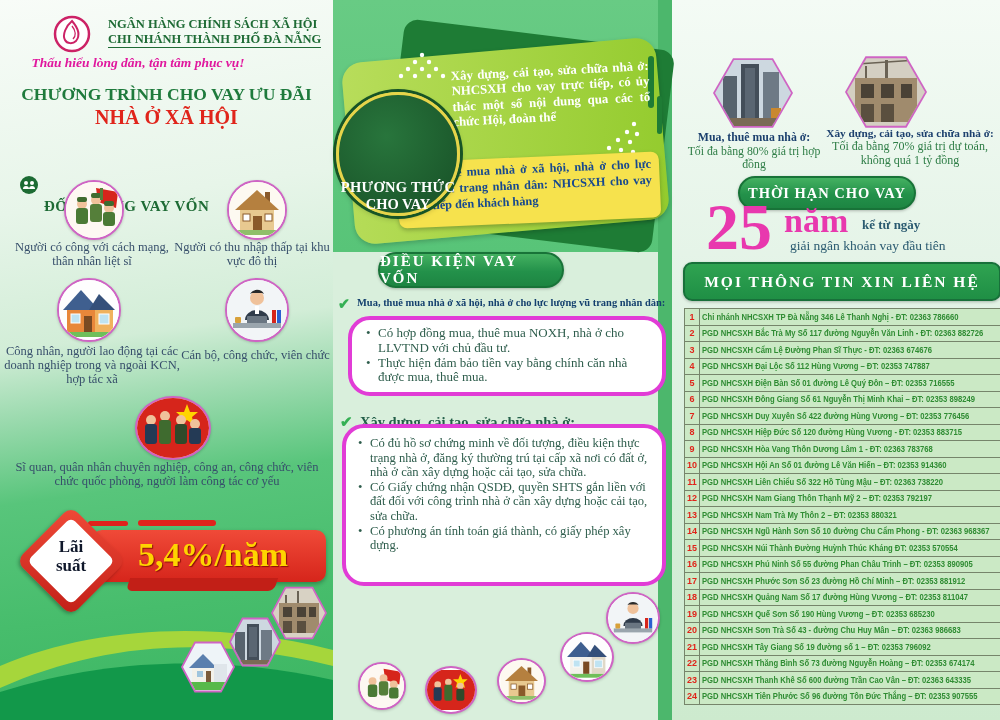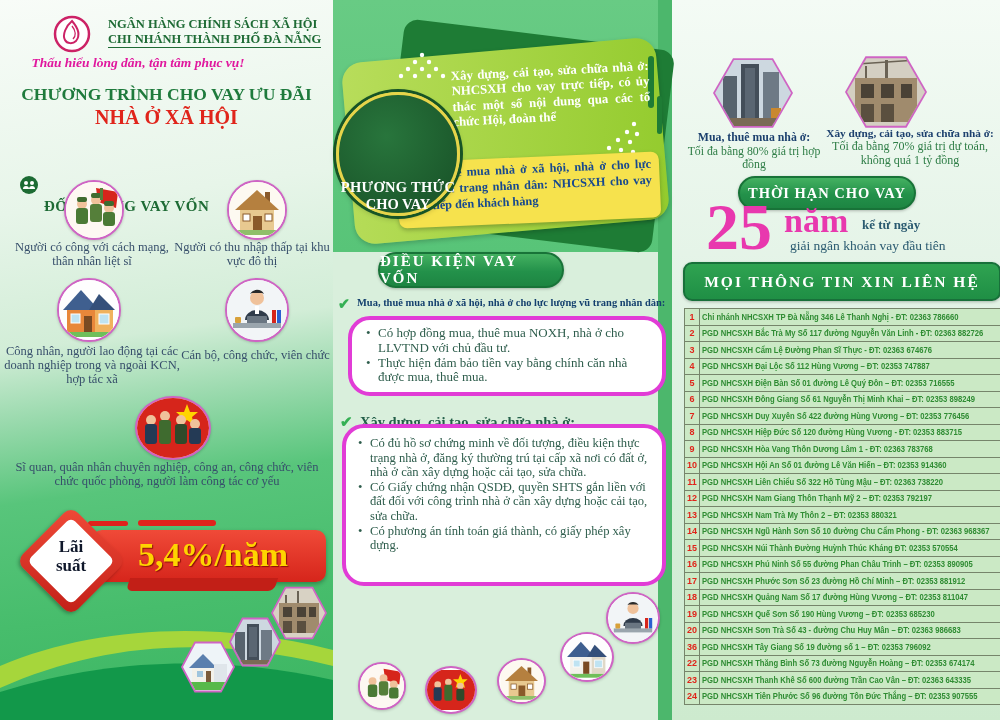--- a/index.html
+++ b/index.html
@@ -512,21 +512,21 @@
           <td class="no">19</td>
           <td class="tx"><span>PGD NHCSXH Quế Sơn Số 190 Hùng Vương – ĐT: 02353 685230</span></td>
         </tr>
 
         <tr>
           <td class="no">20</td>
           <td class="tx"><span>PGD NHCSXH Sơn Trà Số 43 - đường Chu Huy Mân – ĐT: 02363 986683</span></td>
         </tr>
 
         <tr>
-          <td class="no">36</td>
+          <td class="no">21</td>
           <td class="tx"><span>PGD NHCSXH Tây Giang Số 19 đường số 1 – ĐT: 02353 796092</span></td>
         </tr>
 
         <tr>
           <td class="no">22</td>
           <td class="tx"><span>PGD NHCSXH Thăng Bình Số 73 đường Nguyễn Hoàng – ĐT: 02353 674174</span></td>
         </tr>
 
         <tr>
           <td class="no">23</td>

